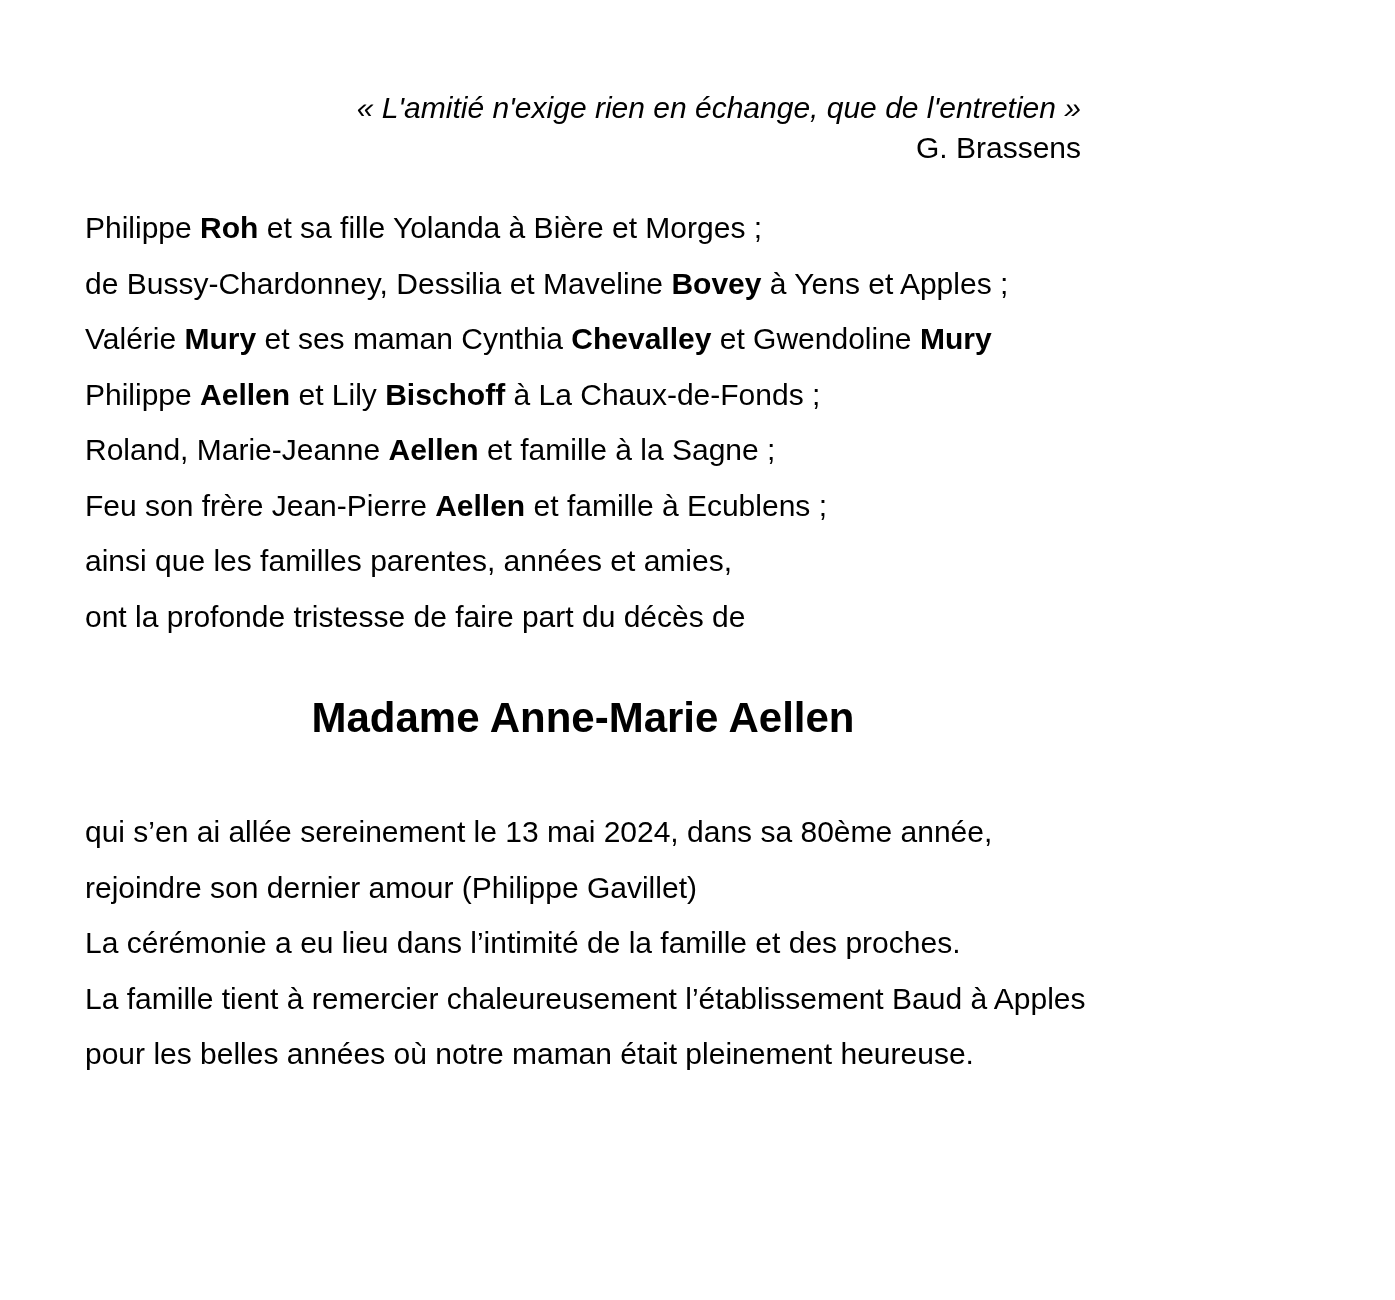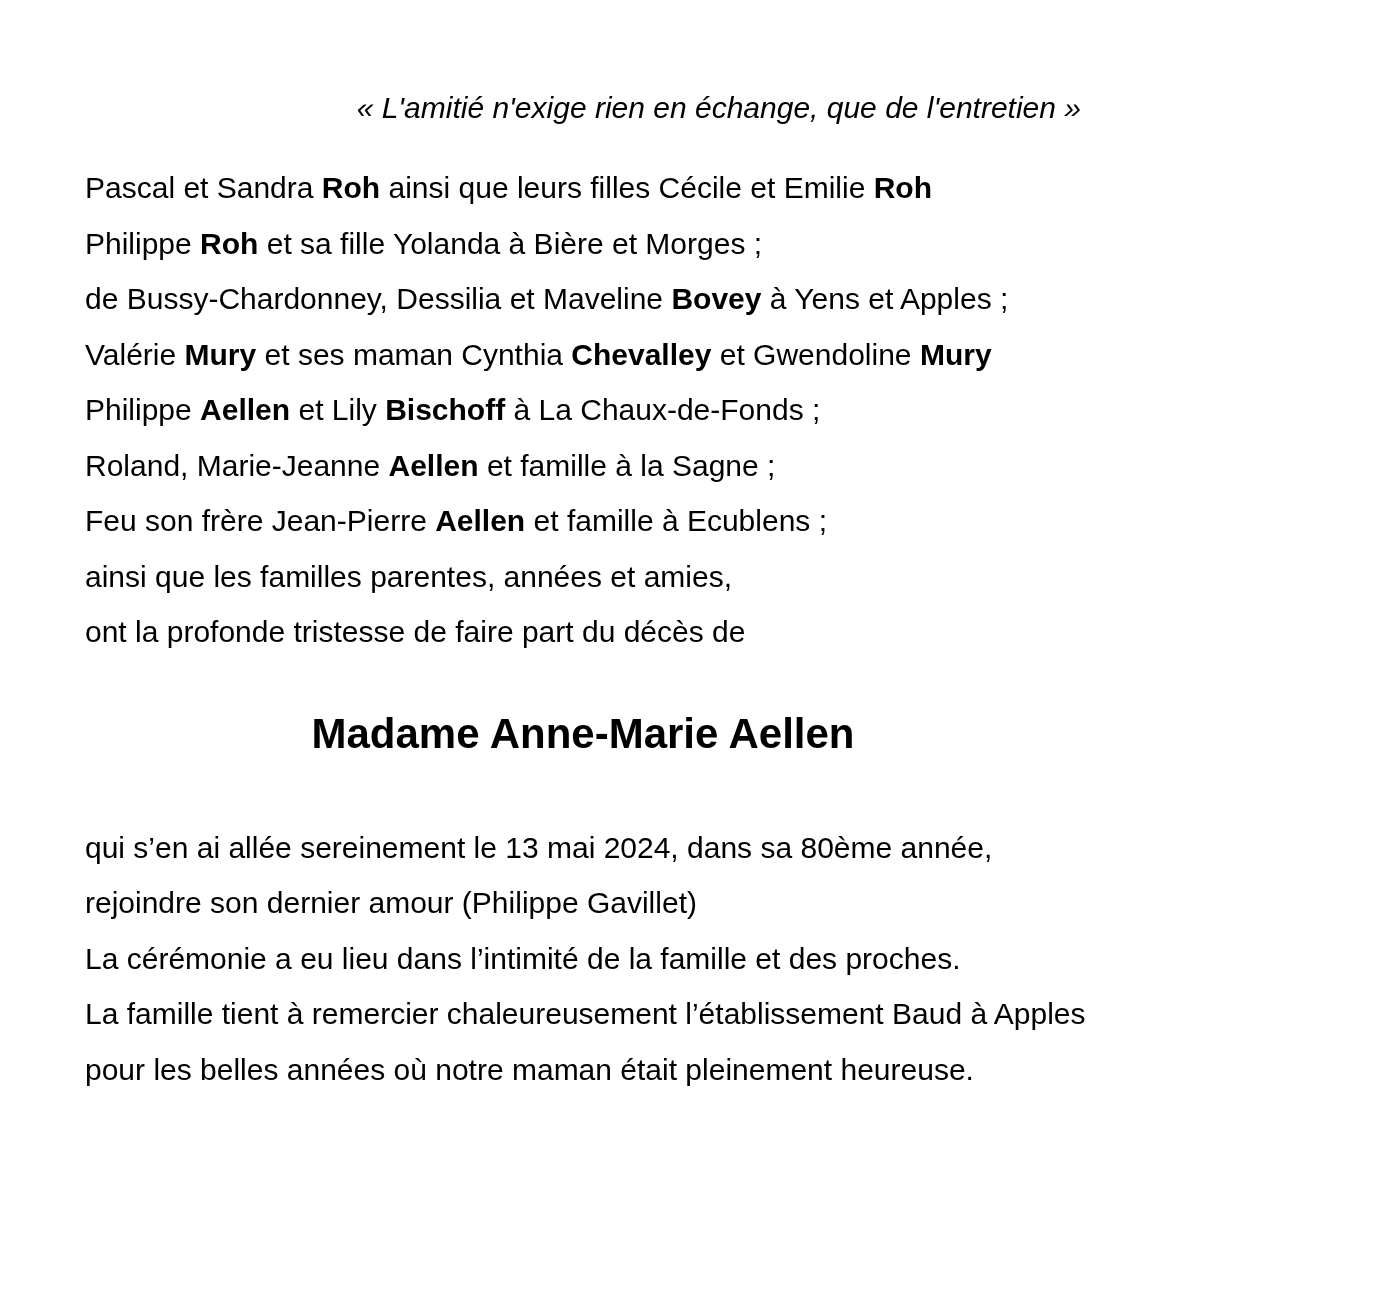--- a/index.html
+++ b/index.html
@@ -47,24 +47,24 @@
     margin-top: 64px;
   }
 </style>
 </head>
 <body>
 
 <div class="page">
 
   <div class="quote-block">
     <div class="quote-text">« L'amitié n'exige rien en échange, que de l'entretien »</div>
+    <div class="quote-attribution">G. Brassens</div>
   </div>
 
   <div class="family-block" id="family-lines">
-      <div class="line"><span class="">Pascal et Sandra </span><span class="bold">Roh</span><span class=""> ainsi que leurs filles Cécile et Emilie </span><span class="bold">Roh</span></div>
       <div class="line"><span class="">Philippe </span><span class="bold">Roh</span><span class=""> et sa fille Yolanda à Bière et Morges ;</span></div>
       <div class="line"><span class="">de Bussy-Chardonney, Dessilia et Maveline </span><span class="bold">Bovey</span><span class=""> à Yens et Apples ;</span></div>
       <div class="line"><span class="">Valérie </span><span class="bold">Mury</span><span class=""> et ses maman Cynthia </span><span class="bold">Chevalley</span><span class=""> et Gwendoline </span><span class="bold">Mury</span></div>
       <div class="line"><span class="">Philippe </span><span class="bold">Aellen</span><span class=""> et Lily </span><span class="bold">Bischoff</span><span class=""> à La Chaux-de-Fonds ;</span></div>
       <div class="line"><span class="">Roland, Marie-Jeanne </span><span class="bold">Aellen</span><span class=""> et famille à la Sagne ;</span></div>
       <div class="line"><span class="">Feu son frère Jean-Pierre </span><span class="bold">Aellen</span><span class=""> et famille à Ecublens ;</span></div>
       <div class="line"><span class="">ainsi que les familles parentes, années et amies,</span></div>
       <div class="line"><span class="">ont la profonde tristesse de faire part du décès de</span></div>
     </div>
 

